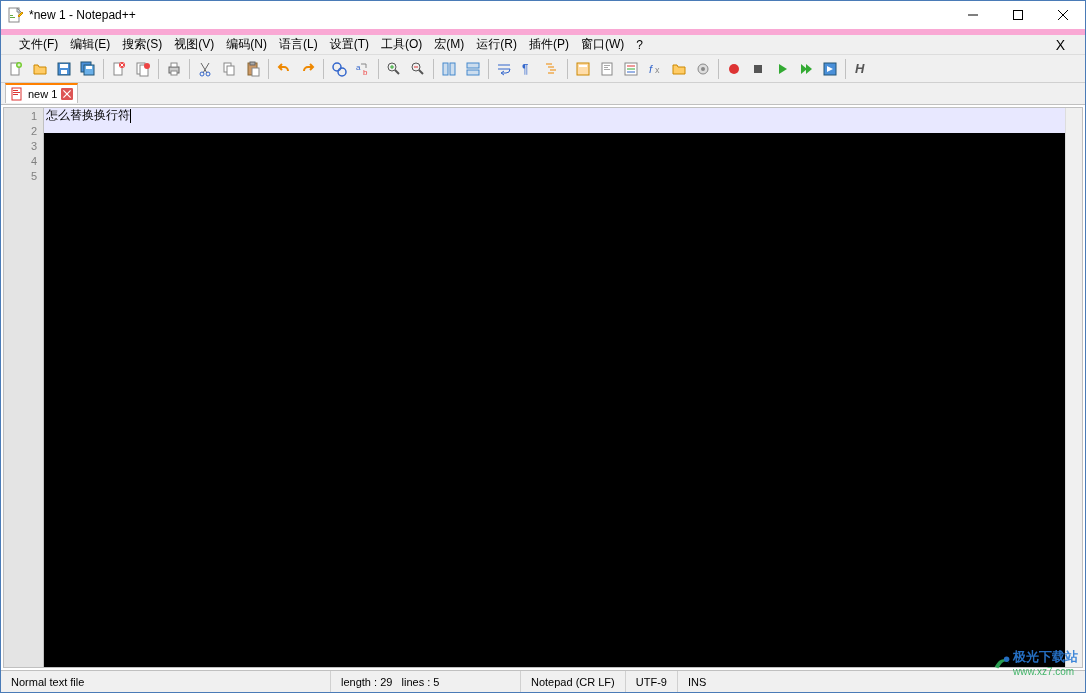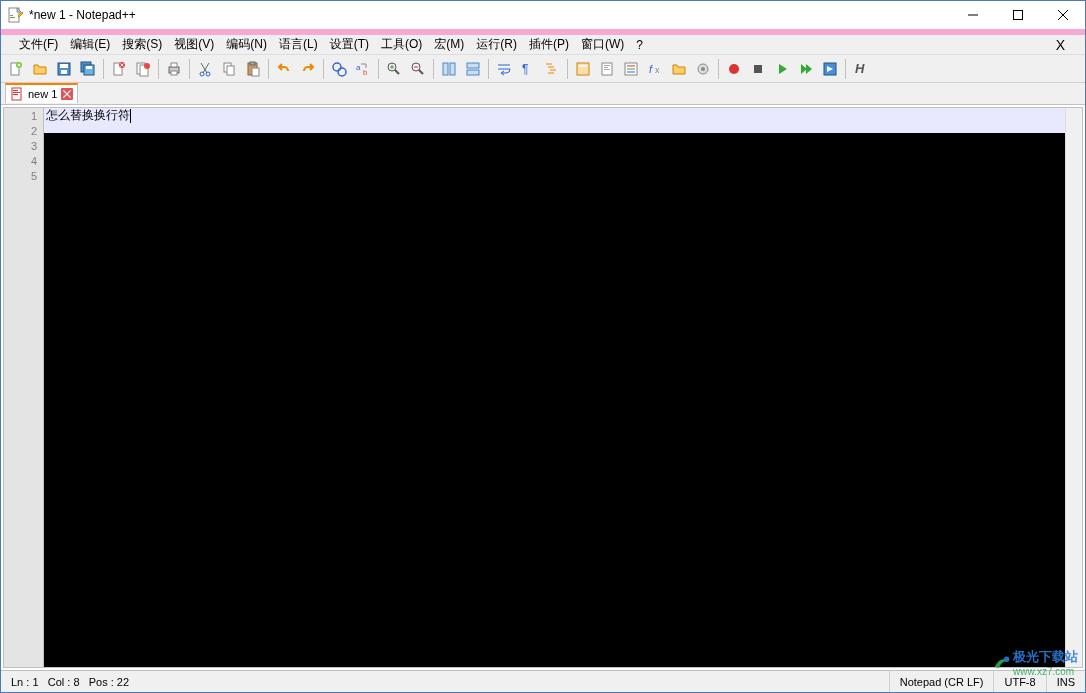--- a/index.html
+++ b/index.html
@@ -367,27 +367,27 @@
       <div class="line cur"><span>怎么替换换行符</span><span class="caret"></span></div>
       <div class="line"></div>
       <div class="line"></div>
       <div class="line"></div>
       <div class="line"></div>
     </div>
     <div class="scrollbar"></div>
   </div>
 
   <div class="statusbar">
-    <div class="statseg grow">
-      <span>Ln : 1</span>&nbsp;&nbsp;&nbsp;
-      <span>Col : 8</span>&nbsp;&nbsp;&nbsp;
-      <span>Pos : 22</span>
+    <div class="statseg" style="width:330px">Normal text file</div>
+    <div class="statseg" style="width:190px">
+      <span>length : 29</span>&nbsp;&nbsp;&nbsp;
+      <span>lines : 5</span>
     </div>
     <div class="statseg">Notepad (CR LF)</div>
-    <div class="statseg">UTF-8</div>
+    <div class="statseg">UTF-9</div>
     <div class="statseg" style="border-right:none">INS</div>
   </div>
 
 </div>
 
 <div class="watermark">
   <svg class="wm-logo" viewBox="0 0 24 24">
       <path d="M4 16 Q12 2 20 12 Q14 6 8 18 Z" fill="#2fae5a"></path>
       <circle cx="17" cy="8" r="3" fill="#2a7bd6"></circle>
     </svg>

